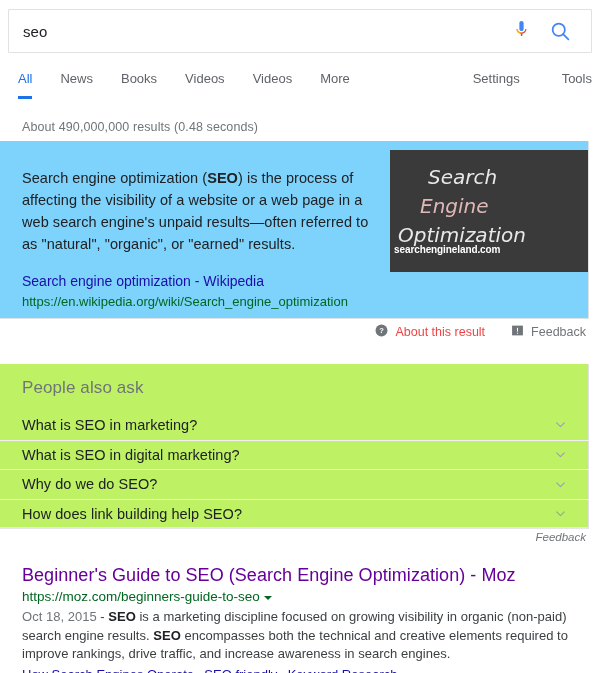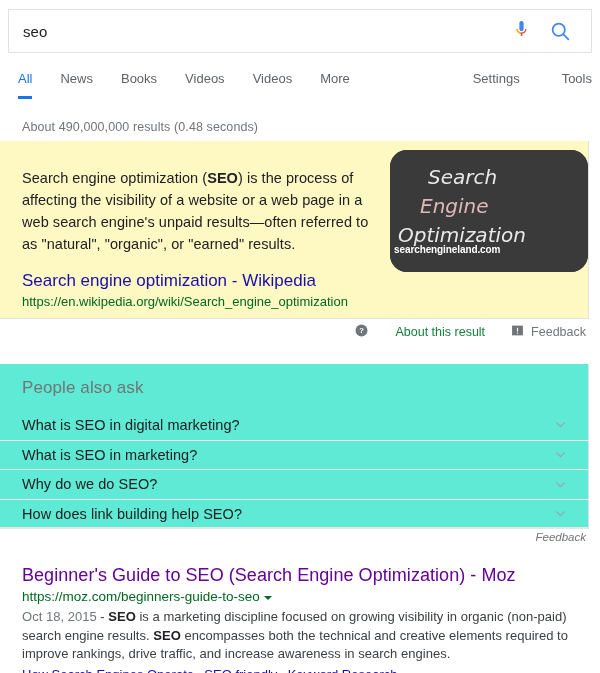--- a/index.html
+++ b/index.html
@@ -110,21 +110,21 @@
 
   
   .snippet-card {
     position: absolute;
     left: 0;
     top: 141px;
     width: 589px;
     height: 178px;
     border-right: 1px solid #dfe1e5;
     border-bottom: 1px solid #dfe1e5;
-    background: #fef9c3;
+    background: #7dd3fc;
   }
   .snippet-body {
     position: absolute;
     left: 22px;
     top: 26px;
     width: 350px;
   }
   .snippet-text {
     font-size: 14.5px;
     line-height: 22px;
@@ -132,21 +132,21 @@
     letter-spacing: 0.05px;
   }
   .snippet-text b { font-weight: bold; }
   .snippet-link-block {
     position: absolute;
     left: 22px;
     top: 129px;
     width: 360px;
   }
   .snippet-title {
-    font-size: 17px;
+    font-size: 14px;
     color: #1a0dab;
     line-height: 22px;
     cursor: pointer;
     text-decoration: none;
     display: block;
     white-space: nowrap;
   }
   .snippet-url {
     font-size: 13px;
     color: #006621;
@@ -156,21 +156,20 @@
   }
   .snippet-thumb {
     position: absolute;
     left: 390px;
     top: 150px;
     width: 198px;
     height: 122px;
     background: #3a3a3a;
     overflow: hidden;
     cursor: pointer;
-    border-radius: 17px;
   }
   .thumb-caption {
     position: absolute;
     left: 4px;
     bottom: 17px;
     font-size: 10px;
     font-weight: bold;
     color: #ffffff;
     letter-spacing: -0.1px;
   }
@@ -184,33 +183,33 @@
     align-items: center;
     gap: 26px;
     font-size: 12.5px;
   }
   .about-item {
     display: flex;
     align-items: center;
     gap: 7px;
     cursor: pointer;
   }
-  .about-item .label { color: #15803d; margin-left: 20px; }
+  .about-item .label { color: #ef4444; }
   .feedback-label { color: #70757a; }
 
   
   .paa-card {
     position: absolute;
     left: 0;
     top: 364px;
     width: 589px;
     height: 165px;
     border-right: 1px solid #dfe1e5;
     border-bottom: 2px solid #e6e6e6;
-    background: #5eead4;
+    background: #bef264;
   }
   .paa-header {
     position: absolute;
     left: 22px;
     top: 14px;
     font-size: 17px;
     color: #70757a;
     letter-spacing: 0.1px;
   }
   .paa-list {
@@ -389,29 +388,29 @@
       </svg>
     </span>
     <span class="feedback-label">Feedback</span>
   </div>
 </div>
 
 <div class="paa-card">
   <div class="paa-header">People also ask</div>
   <div class="paa-list">
     <div class="paa-item">
-      <span class="paa-question">What is SEO in digital marketing?</span>
+      <span class="paa-question">What is SEO in marketing?</span>
       <span class="paa-chevron">
         <svg width="13" height="13" viewBox="0 0 24 24" aria-hidden="true">
           <polyline points="5,9 12,16 19,9" fill="none" stroke="#9aa0a6" stroke-width="2" stroke-linecap="round" stroke-linejoin="round"></polyline>
         </svg>
       </span>
     </div>
     <div class="paa-item">
-      <span class="paa-question">What is SEO in marketing?</span>
+      <span class="paa-question">What is SEO in digital marketing?</span>
       <span class="paa-chevron">
         <svg width="13" height="13" viewBox="0 0 24 24" aria-hidden="true">
           <polyline points="5,9 12,16 19,9" fill="none" stroke="#9aa0a6" stroke-width="2" stroke-linecap="round" stroke-linejoin="round"></polyline>
         </svg>
       </span>
     </div>
     <div class="paa-item">
       <span class="paa-question">Why do we do SEO?</span>
       <span class="paa-chevron">
         <svg width="13" height="13" viewBox="0 0 24 24" aria-hidden="true">

